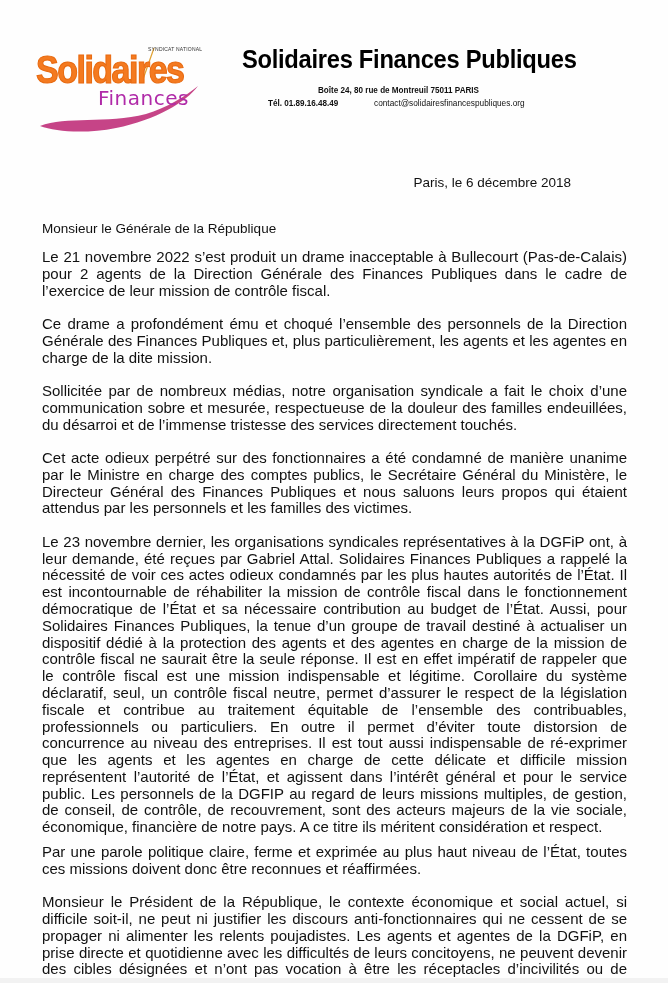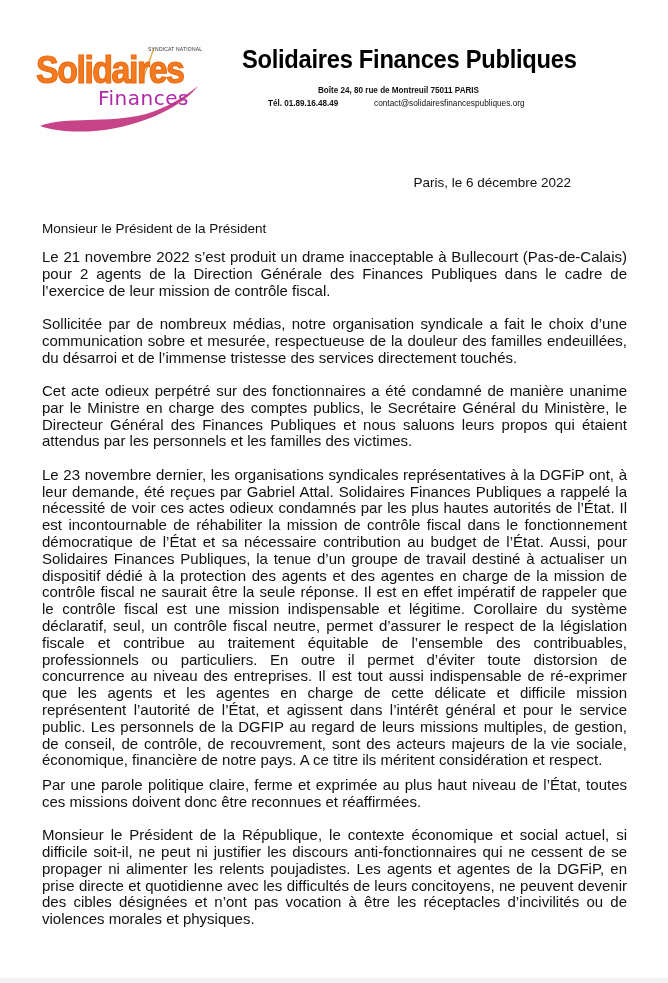--- a/index.html
+++ b/index.html
@@ -79,25 +79,26 @@
     <span class="logo-synd">SYNDICAT NATIONAL</span>
     <span class="logo-solidaires">Solidaires</span>
     <span class="logo-finances">Finances</span>
   </div>
 
   <div class="org-title">Solidaires Finances Publiques</div>
   <div class="org-address">Boîte 24, 80 rue de Montreuil 75011 PARIS</div>
   <div class="org-phone">Tél. 01.89.16.48.49</div>
   <div class="org-email">contact@solidairesfinancespubliques.org</div>
 
-  <div class="date">Paris, le 6 décembre 2022</div>
-  <div class="salutation">Monsieur le Président de la Président</div>
+  <div class="date">Paris, le 6 décembre 2018</div>
+  <div class="salutation">Monsieur le Générale de la République</div>
 
   <div class="body">
     <p>Le 21 novembre 2022 s’est produit un drame inacceptable à Bullecourt (Pas-de-Calais) pour 2 agents de la Direction Générale des Finances Publiques dans le cadre de l’exercice de leur mission de contrôle fiscal.</p>
+    <p>Ce drame a profondément ému et choqué l’ensemble des personnels de la Direction Générale des Finances Publiques et, plus particulièrement, les agents et les agentes  en charge de la dite mission.</p>
     <p>Sollicitée par de nombreux médias, notre organisation syndicale a fait le choix d’une communication sobre et mesurée, respectueuse de la douleur des familles endeuillées, du désarroi et de l’immense tristesse des services directement touchés.</p>
     <p>Cet acte odieux perpétré sur des fonctionnaires a été condamné de manière unanime par le Ministre en charge des comptes publics, le Secrétaire Général du Ministère, le Directeur Général des Finances Publiques et nous saluons leurs propos qui étaient attendus par les personnels et les familles des victimes.</p>
     <p class="tight">Le 23 novembre dernier, les organisations syndicales représentatives à la DGFiP ont, à leur demande, été reçues par Gabriel Attal. Solidaires Finances Publiques a rappelé la nécessité de voir ces actes odieux condamnés par les plus hautes autorités de l’État. Il est incontournable de réhabiliter la mission de contrôle fiscal dans le fonctionnement démocratique de l’État et sa nécessaire contribution au budget de l’État. Aussi, pour Solidaires Finances Publiques, la tenue d’un groupe de travail destiné à actualiser un dispositif dédié à la protection des agents et des agentes en charge de la mission de contrôle fiscal ne saurait être la seule réponse. Il est en effet impératif de rappeler que le contrôle fiscal est une mission indispensable et légitime. Corollaire du système déclaratif, seul,  un contrôle fiscal neutre, permet d’assurer le respect de la législation fiscale et contribue au traitement équitable de l’ensemble des contribuables, professionnels ou particuliers. En outre il permet d’éviter toute distorsion de concurrence au niveau des entreprises. Il est tout aussi indispensable de ré-exprimer que les agents et les agentes en charge de cette délicate et difficile mission représentent l’autorité de l’État, et agissent dans l’intérêt général et pour le service public. Les personnels de la DGFIP au regard de leurs missions multiples, de gestion, de conseil, de contrôle, de recouvrement, sont des acteurs majeurs de la vie sociale, économique, financière de notre pays. A ce titre ils méritent considération et respect.</p>
     <p>Par une parole politique claire, ferme et exprimée au plus haut niveau de l’État, toutes ces missions doivent donc être reconnues et réaffirmées.</p>
     <p>Monsieur le Président de la République, le contexte économique et social actuel, si difficile soit-il, ne peut ni justifier les discours anti-fonctionnaires qui ne cessent de se propager ni alimenter les relents poujadistes. Les agents et agentes de la DGFiP, en prise directe et quotidienne avec les difficultés de leurs concitoyens, ne peuvent devenir des cibles désignées et n’ont pas vocation à être les réceptacles d’incivilités ou de violences morales et physiques.</p>
   </div>
 </div>
 <div class="bottom-strip"></div>
 
 </body></html>

